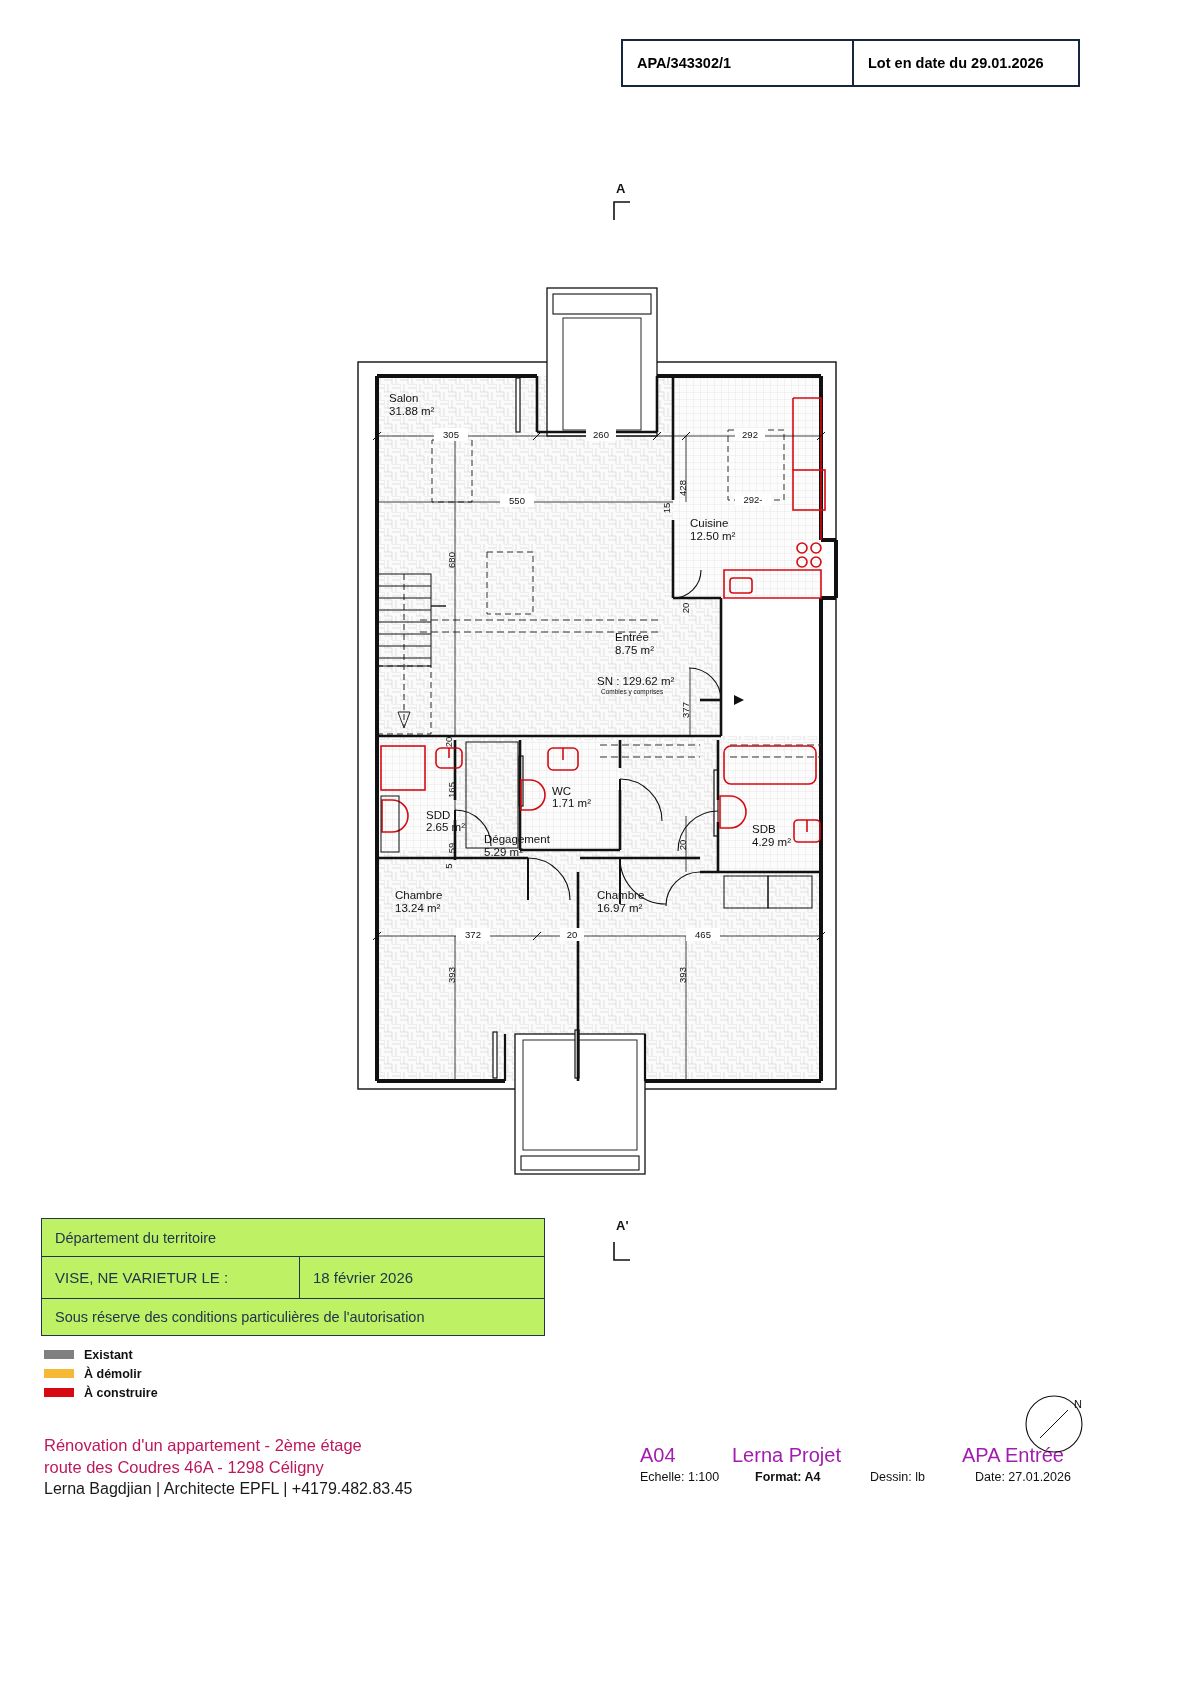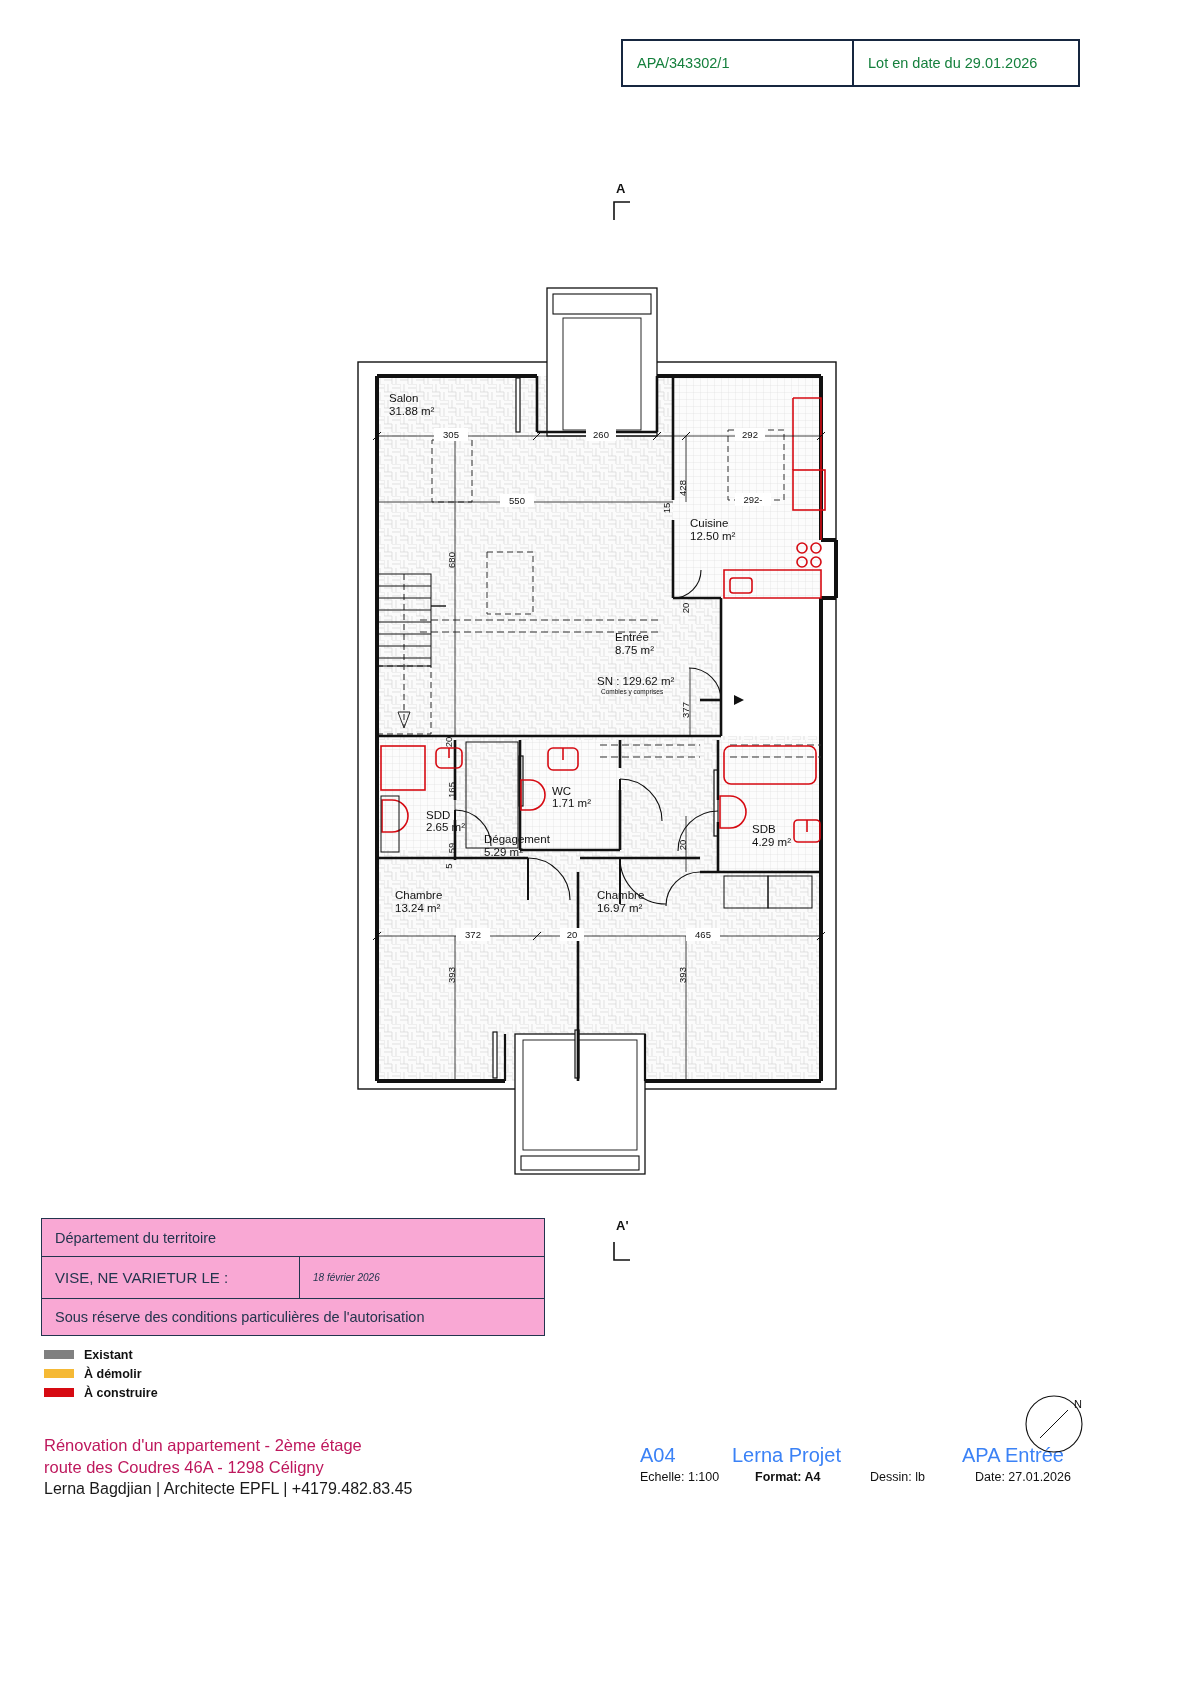--- a/index.html
+++ b/index.html
@@ -1,54 +1,54 @@
 <!DOCTYPE html>
 <html><head>
 <meta charset="utf-8">
 <style>
   html,body{margin:0;padding:0;background:#fff;}
   body{width:1200px;height:1697px;position:relative;font-family:"Liberation Sans",sans-serif;color:#000;overflow:hidden;}
 
   
   .top-stamp{position:absolute;left:621px;top:39px;width:455px;height:44px;border:2px solid #16263f;display:flex;}
-  .top-stamp .cell{display:flex;align-items:center;padding-left:14px;color:#15803d;font-weight:normal;font-size:14.5px;}
+  .top-stamp .cell{display:flex;align-items:center;padding-left:14px;color:#000000;font-weight:bold;font-size:14.5px;}
   .top-stamp .c1{width:215px;border-right:2px solid #16263f;}
   .top-stamp .c2{flex:1;}
 
   
   .sec-label{position:absolute;font-size:13px;font-weight:bold;color:#111;}
   .sec-tick{position:absolute;}
 
   
   #plan{position:absolute;left:0;top:0;width:1200px;height:1697px;}
 
   
-  .off-stamp{position:absolute;left:41px;top:1218px;width:502px;border:1.6px solid #23354e;background:#f9a8d4;}
+  .off-stamp{position:absolute;left:41px;top:1218px;width:502px;border:1.6px solid #23354e;background:#bef264;}
   .off-row{border-bottom:1.6px solid #23354e;box-sizing:border-box;}
   .off-row:last-child{border-bottom:none;}
   .off-r1{height:38px;display:flex;align-items:center;padding-left:13px;font-size:14.5px;color:#23354e;}
   .off-r2{height:38px;display:flex;align-items:center;padding-left:13px;font-size:15px;font-weight:bold;color:#23354e;}
   .off-r3{height:42px;display:flex;}
   .off-r3 .lbl{width:258px;border-right:1.6px solid #23354e;display:flex;align-items:center;padding-left:13px;font-size:15px;color:#23354e;box-sizing:border-box;}
-  .off-r3 .val{flex:1;display:flex;align-items:center;padding-left:13px;font-size:10px;color:#23354e;font-style:italic;}
+  .off-r3 .val{flex:1;display:flex;align-items:center;padding-left:13px;font-size:15px;color:#23354e;}
   .off-r4{height:36px;display:flex;align-items:center;padding-left:13px;font-size:14.5px;color:#23354e;}
 
   
   .legend{position:absolute;left:44px;top:1345px;}
   .leg-item{display:flex;align-items:center;height:19px;}
   .leg-sw{width:30px;height:9px;margin-right:10px;}
   .leg-txt{font-size:12.5px;font-weight:bold;color:#111;}
 
   
   .title-left{position:absolute;left:44px;top:1434px;}
   .tl-1{font-size:16.5px;color:#be185d;line-height:22px;}
   .tl-2{font-size:16px;color:#1a1a1a;margin-top:2px;}
 
   .title-right{position:absolute;left:640px;top:1444px;width:520px;}
-  .tr-top{display:flex;align-items:baseline;font-size:20px;color:#3b82f6;}
+  .tr-top{display:flex;align-items:baseline;font-size:20px;color:#a21caf;}
   .tr-top .a04{width:92px;}
   .tr-top .pp{width:230px;}
   .tr-top .apa{}
   .tr-bot{display:flex;align-items:baseline;font-size:12.5px;color:#111;margin-top:3px;}
   .tr-bot .e1{width:115px;}
   .tr-bot .e2{width:115px;font-weight:bold;}
   .tr-bot .e3{width:105px;}
 
   
   .north{position:absolute;left:1018px;top:1388px;width:72px;height:72px;}

